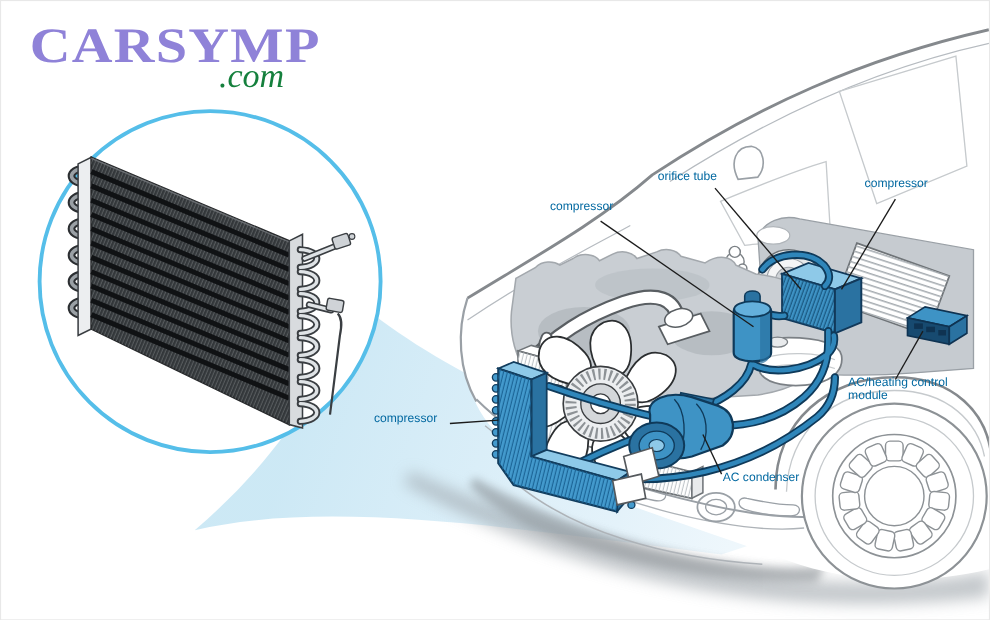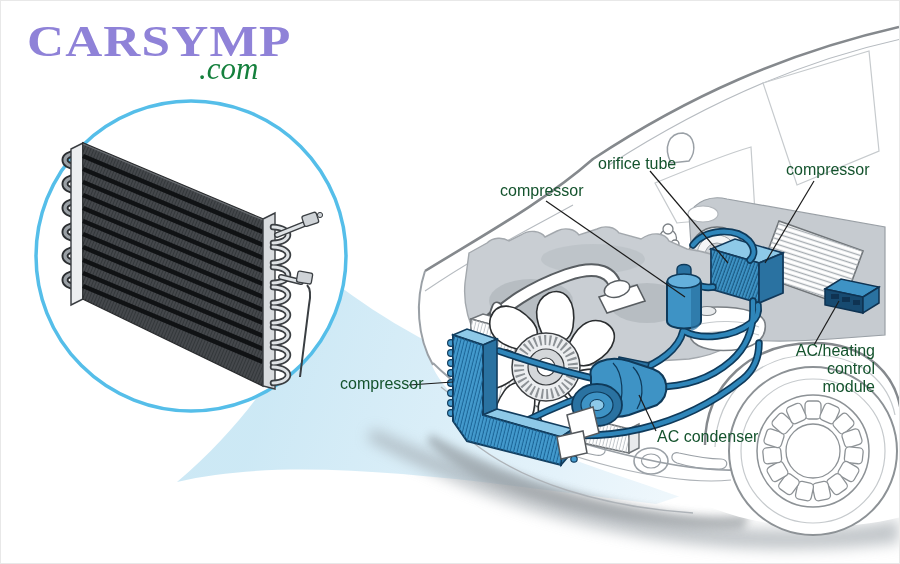--- a/index.html
+++ b/index.html
@@ -1,20 +1,20 @@
 <!DOCTYPE html>
 <html><head>
 <meta charset="utf-8">
 <style>
   html,body{margin:0;padding:0;background:#fff;}
   #stage{position:relative;width:900px;height:564px;background:#fff;overflow:hidden;
          font-family:"Liberation Sans",sans-serif;border:1px solid #e8e8e8;box-sizing:border-box;}
   #art{position:absolute;left:0;top:0;}
-  .lbl{position:absolute;font-size:16px;line-height:1.12;color:#14532d;white-space:nowrap;}
-  .lbl.wrap{white-space:normal;text-align:right;}
+  .lbl{position:absolute;font-size:11px;line-height:1.12;color:#0369a1;white-space:nowrap;}
+  .lbl.wrap{white-space:normal;text-align:left;}
   #logo{position:absolute;left:26px;top:18px;width:280px;height:80px;}
   #logo .brand{font-family:"Liberation Serif",serif;font-weight:bold;font-size:45px;
                color:#8F82D8;letter-spacing:1px;transform:scaleX(1.14);transform-origin:left top;
                line-height:1;}
   #logo .tld{position:absolute;left:172px;top:34px;font-family:"Liberation Serif",serif;
              font-style:italic;font-size:31px;color:#15803d;line-height:1;}
 </style>
 </head>
 <body>
 

